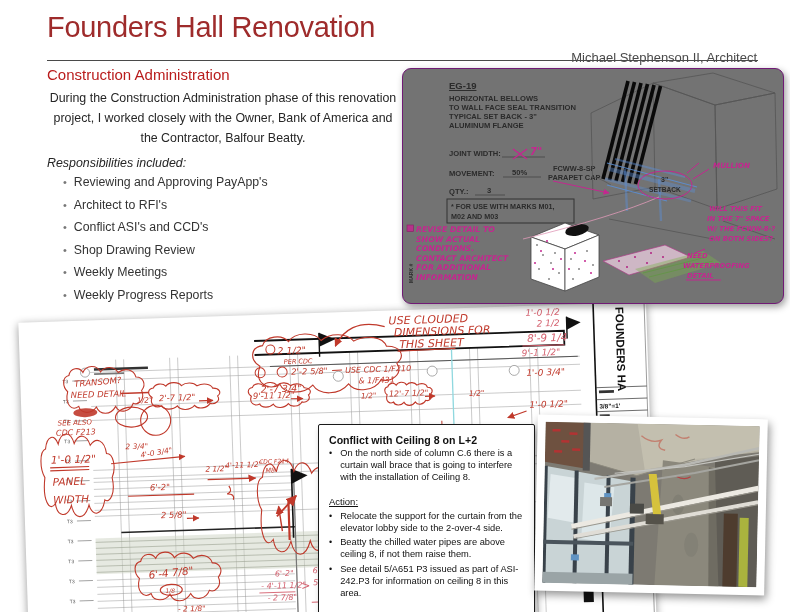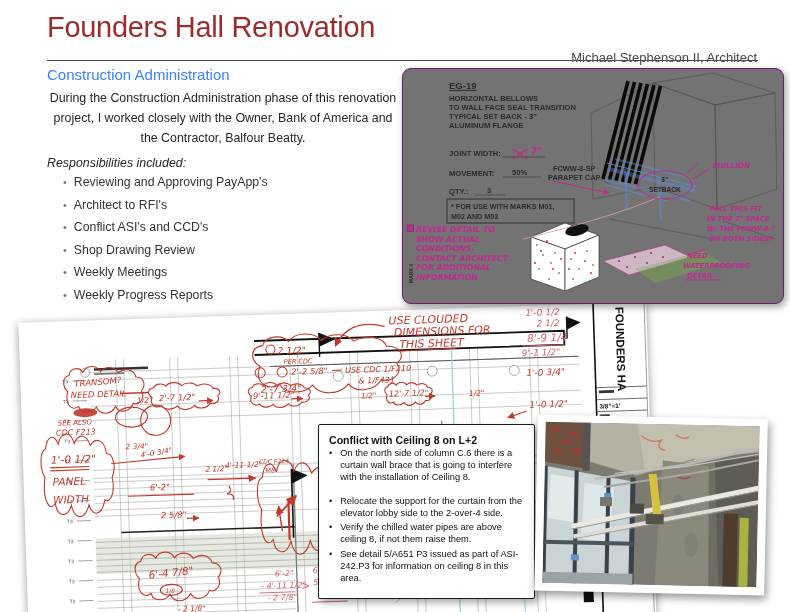--- a/index.html
+++ b/index.html
@@ -3,21 +3,21 @@
 <meta charset="utf-8">
 <style>
   html,body{margin:0;padding:0;}
   body{width:790px;height:612px;position:relative;overflow:hidden;background:#fff;
        font-family:"Liberation Sans",sans-serif;color:#222;}
   .abs{position:absolute;}
   
   .page-title{left:47px;top:11px;font-size:29px;color:#9e2b2b;letter-spacing:-.3px;}
   .byline{right:33px;top:38px;font-size:13px;color:#4a4a4a;margin-top:12px;}
   .head-rule{left:47px;right:32px;top:60px;height:1px;background:#4a4a4a;}
-  .section-title{left:47px;top:66px;font-size:15px;color:#3b82f6;}
+  .section-title{left:47px;top:66px;font-size:15px;color:#b91c1c;}
   .intro{left:47px;top:88px;width:352px;font-size:12.4px;line-height:1.63;color:#262626;text-align:center;}
   .resp-label{left:47px;top:156px;font-size:12.4px;color:#262626;font-style:italic;}
   .resp-list{left:63px;top:176px;width:300px;}
   .resp-item{display:flex;gap:7px;margin-bottom:9.5px;font-size:12.3px;color:#333;line-height:13px;}
   .resp-item .dot{color:#777;font-size:11px;line-height:13px;}
   
   .detail-card{left:402px;top:68px;width:380px;height:234px;background:#737373;
                border:1px solid #701a75;border-radius:9px;overflow:hidden;
                box-shadow:2px 3px 7px rgba(0,0,0,.38);}
   
@@ -482,27 +482,28 @@
 </svg>
 </div>
 
 <div class="abs conflict">
   <div class="c-title">Conflict with Ceiling 8 on L+2</div>
   <div class="cb">
     <span class="bdot">•</span>
     <span>On the north side of column C.6 there is a curtain wall brace that is going to interfere with the installation of Ceiling 8.</span>
   </div>
   <div class="c-gap"></div>
+  <div class="c-action">Action:</div>
   <div class="cb">
     <span class="bdot">•</span>
     <span>Relocate the support for the curtain from the elevator lobby side to the 2-over-4 side.</span>
   </div>
   <div class="cb">
     <span class="bdot">•</span>
-    <span>Verify the chilled water pipes are above ceiling 8, if not them raise them.</span>
+    <span>Beatty the chilled water pipes are above ceiling 8, if not them raise them.</span>
   </div>
   <div class="cb">
     <span class="bdot">•</span>
     <span>See detail 5/A651 P3 issued as part of ASI-242.P3 for information on ceiling 8 in this area.</span>
   </div>
 </div>
 
 <div class="abs photo-frame">
 <svg width="214" height="161" viewBox="0 0 214 161">
   <rect width="214" height="161" fill="#7d7a72"></rect>

